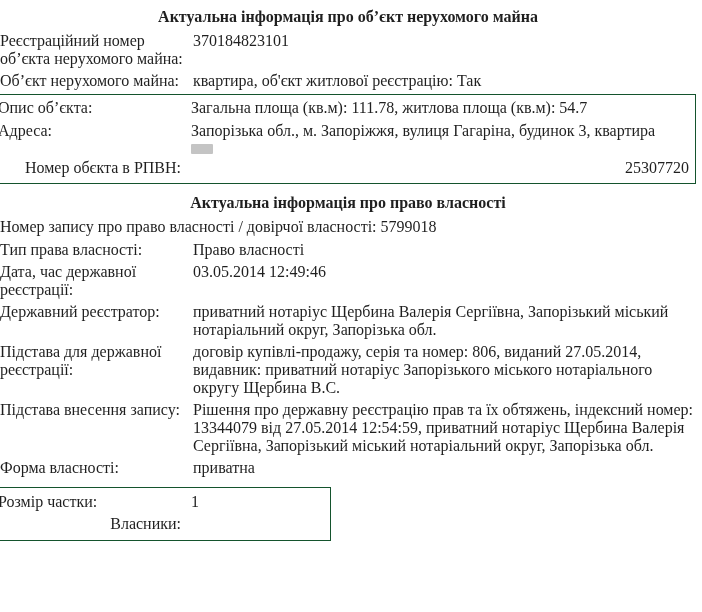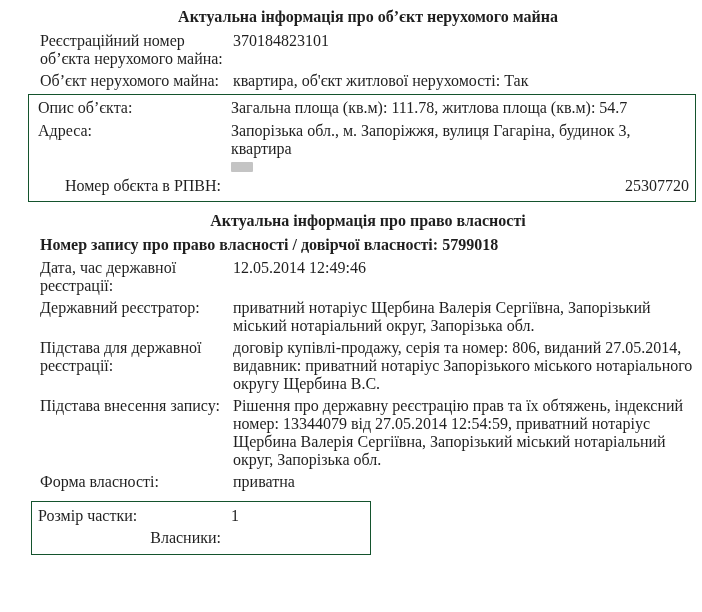--- a/index.html
+++ b/index.html
@@ -3,29 +3,29 @@
 <meta charset="utf-8">
 <style>
   * { box-sizing: border-box; }
   html, body { margin: 0; padding: 0; background: #ffffff; }
   body {
     width: 702px; height: 612px; overflow: hidden;
     font-family: "Liberation Serif", "DejaVu Serif", serif;
     color: #1f1f1f;
     -webkit-font-smoothing: antialiased;
   }
-  .page { padding: 8px 6px 0 8px; margin-left: 32px; }
+  .page { padding: 8px 6px 0 0; }
 
   .doc-title {
     text-align: center; font-weight: bold;
     font-size: 16px; line-height: 18px;
     margin-bottom: 6px;
   }
   .record-line {
-    font-weight: bold; font-size: 16px; line-height: 18px;
+    font-weight: normal; font-size: 16px; line-height: 18px;
     margin-bottom: 5px;
   }
   .row {
     display: grid; grid-template-columns: 193px 1fr;
     font-size: 16px; line-height: 18px;
     margin-bottom: 4px;
   }
   .label { padding-right: 10px; }
   .value { padding-right: 2px; }
 
@@ -59,21 +59,21 @@
 
   <div class="doc-title">Актуальна інформація про об’єкт нерухомого майна</div>
 
   <div class="row">
     <div class="label">Реєстраційний номер об’єкта нерухомого майна:</div>
     <div class="value">370184823101</div>
   </div>
 
   <div class="row">
     <div class="label">Об’єкт нерухомого майна:</div>
-    <div class="value">квартира, об'єкт житлової нерухомості: Так</div>
+    <div class="value">квартира, об'єкт житлової реєстрацію: Так</div>
   </div>
 
   <div class="hbox hbox-object">
     <div class="row">
       <div class="label">Опис об’єкта:</div>
       <div class="value">Загальна площа (кв.м): 111.78, житлова площа (кв.м): 54.7</div>
     </div>
     <div class="row">
       <div class="label">Адреса:</div>
       <div class="value">
@@ -84,24 +84,28 @@
     <div class="row">
       <div class="label">Номер обєкта в РПВН:</div>
       <div class="value">25307720</div>
     </div>
   </div>
 
   <div class="doc-title">Актуальна інформація про право власності</div>
 
   <div class="record-line">Номер запису про право власності / довірчої власності: 5799018</div>
 
+  <div class="row">
+    <div class="label">Тип права власності:</div>
+    <div class="value">Право власності</div>
+  </div>
 
   <div class="row">
     <div class="label">Дата, час державної реєстрації:</div>
-    <div class="value">12.05.2014 12:49:46</div>
+    <div class="value">03.05.2014 12:49:46</div>
   </div>
 
   <div class="row">
     <div class="label">Державний реєстратор:</div>
     <div class="value">приватний нотаріус Щербина Валерія Сергіївна, Запорізький міський нотаріальний округ, Запорізька обл.</div>
   </div>
 
   <div class="row">
     <div class="label">Підстава для державної реєстрації:</div>
     <div class="value">договір купівлі-продажу, серія та номер: 806, виданий 27.05.2014, видавник: приватний нотаріус Запорізького міського нотаріального округу Щербина В.С.</div>

